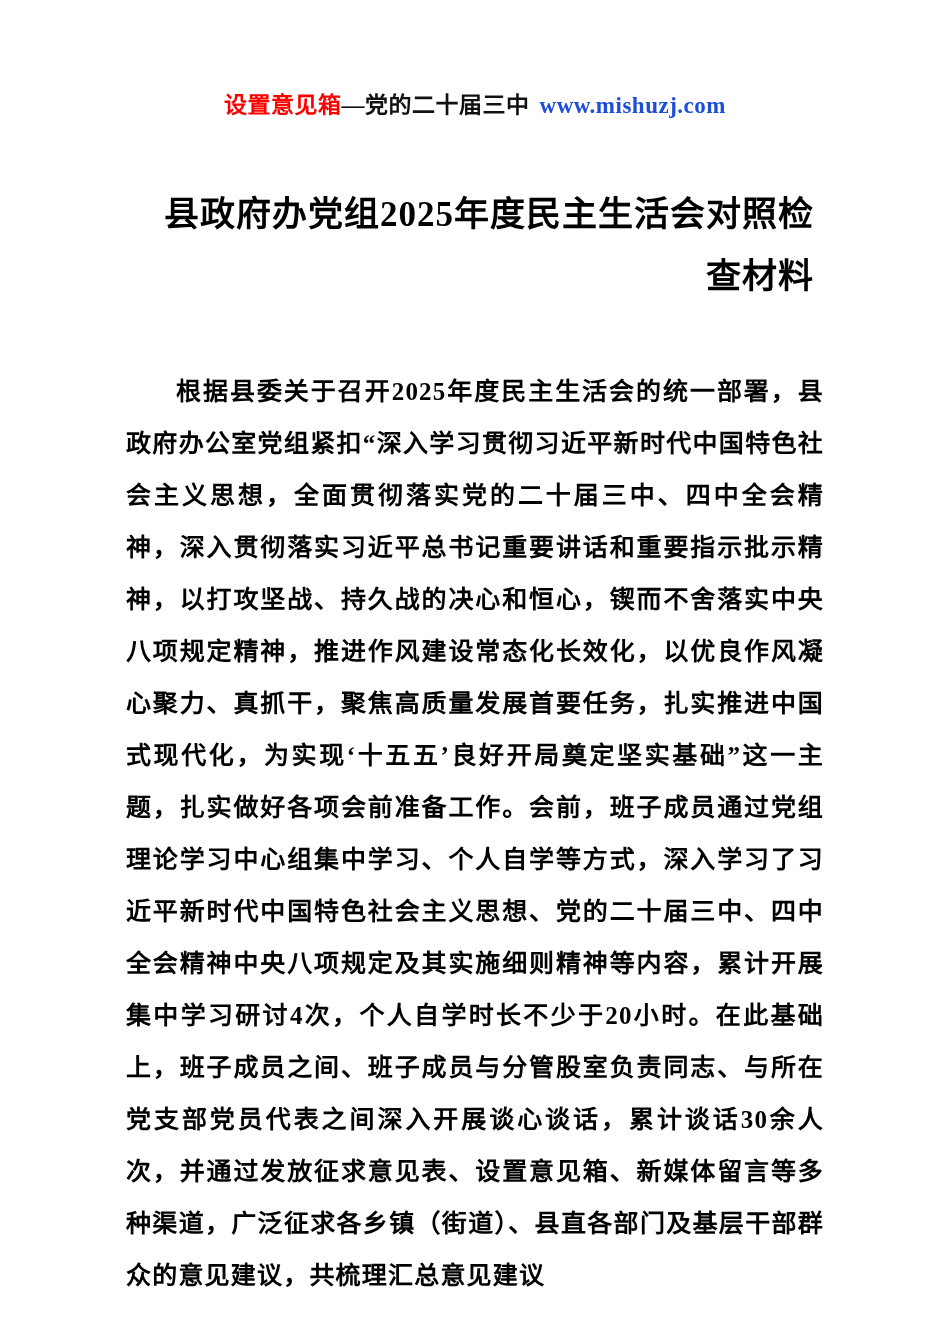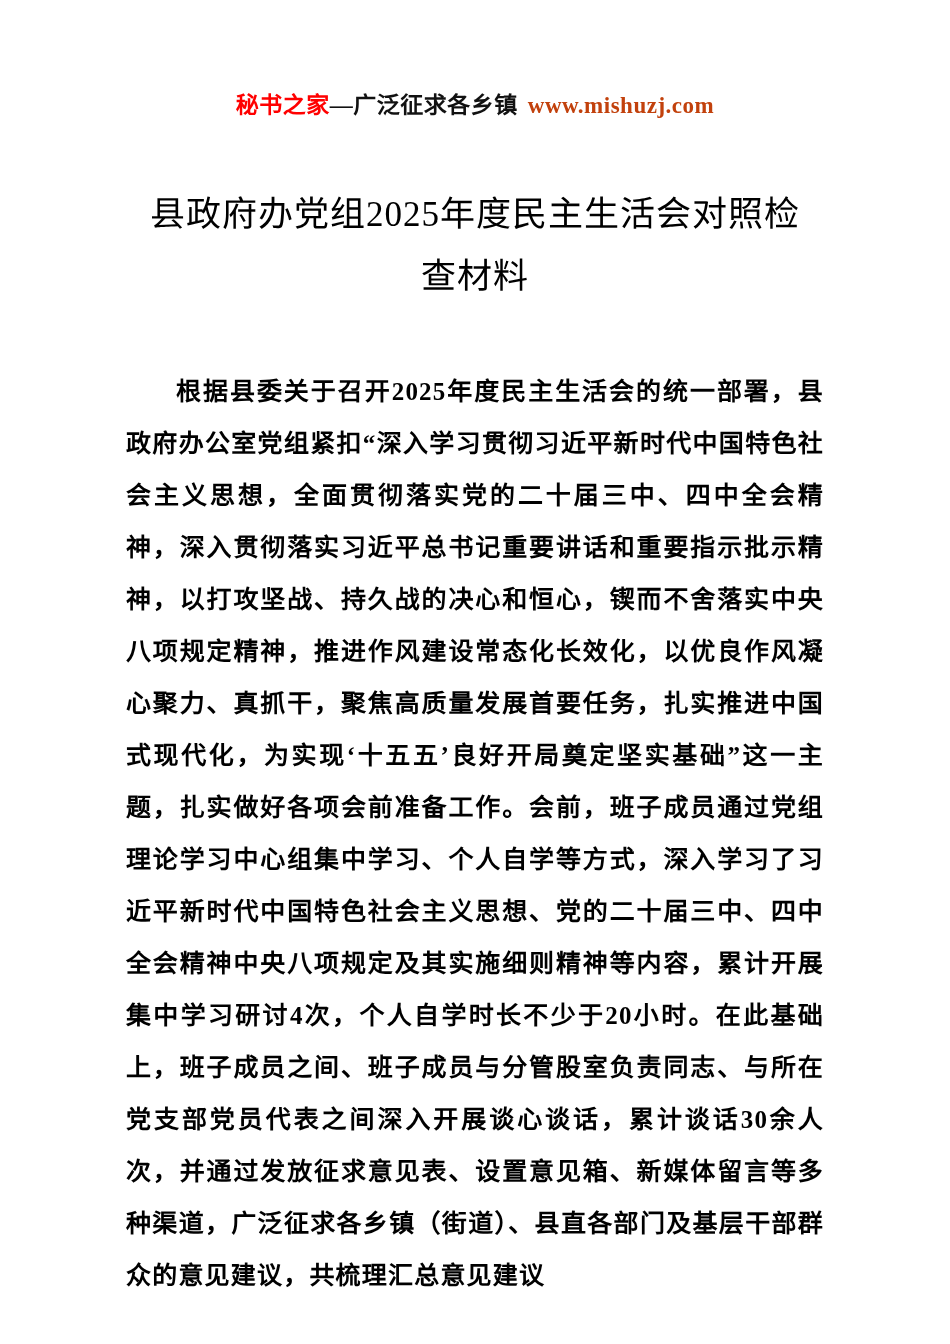--- a/index.html
+++ b/index.html
@@ -28,30 +28,30 @@
     letter-spacing: 0.5px;
     white-space: nowrap;
   }
   .site-name {
     color: #ff0000;
   }
   .site-sep, .site-tagline {
     color: #111111;
   }
   .site-url {
-    color: #c2410c;
+    color: #1d4ed8;
     margin-left: 10px;
     text-decoration: none;
     cursor: pointer;
   }
   .doc-title {
     margin: 64px 10px 0 10px;
-    text-align: center;
+    text-align: right;
     font-size: 35px;
-    font-weight: normal;
+    font-weight: bold;
     line-height: 62px;
     color: #000000;
     letter-spacing: 1px;
   }
   .doc-body {
     margin-top: 58px;
   }
   .doc-body p {
     margin: 0;
     font-size: 25px;
@@ -63,21 +63,21 @@
     color: #000000;
     font-weight: bold;
   }
 </style>
 </head>
 <body>
 
 <div class="page">
 
   <div class="site-header">
-    <span class="site-name">秘书之家</span><span class="site-sep">—</span><span class="site-tagline">广泛征求各乡镇</span><span class="site-url">www.mishuzj.com</span>
+    <span class="site-name">设置意见箱</span><span class="site-sep">—</span><span class="site-tagline">党的二十届三中</span><span class="site-url">www.mishuzj.com</span>
   </div>
 
   <h1 class="doc-title">县政府办党组2025年度民主生活会对照检查材料</h1>
 
   <div class="doc-body">
     <p>根据县委关于召开2025年度民主生活会的统一部署，县政府办公室党组紧扣“深入学习贯彻习近平新时代中国特色社会主义思想，全面贯彻落实党的二十届三中、四中全会精神，深入贯彻落实习近平总书记重要讲话和重要指示批示精神，以打攻坚战、持久战的决心和恒心，锲而不舍落实中央八项规定精神，推进作风建设常态化长效化，以优良作风凝心聚力、真抓干，聚焦高质量发展首要任务，扎实推进中国式现代化，为实现‘十五五’良好开局奠定坚实基础”这一主题，扎实做好各项会前准备工作。会前，班子成员通过党组理论学习中心组集中学习、个人自学等方式，深入学习了习近平新时代中国特色社会主义思想、党的二十届三中、四中全会精神中央八项规定及其实施细则精神等内容，累计开展集中学习研讨4次，个人自学时长不少于20小时。在此基础上，班子成员之间、班子成员与分管股室负责同志、与所在党支部党员代表之间深入开展谈心谈话，累计谈话30余人次，并通过发放征求意见表、设置意见箱、新媒体留言等多种渠道，广泛征求各乡镇（街道）、县直各部门及基层干部群众的意见建议，共梳理汇总意见建议</p>
   </div>
 
 </div>
 

